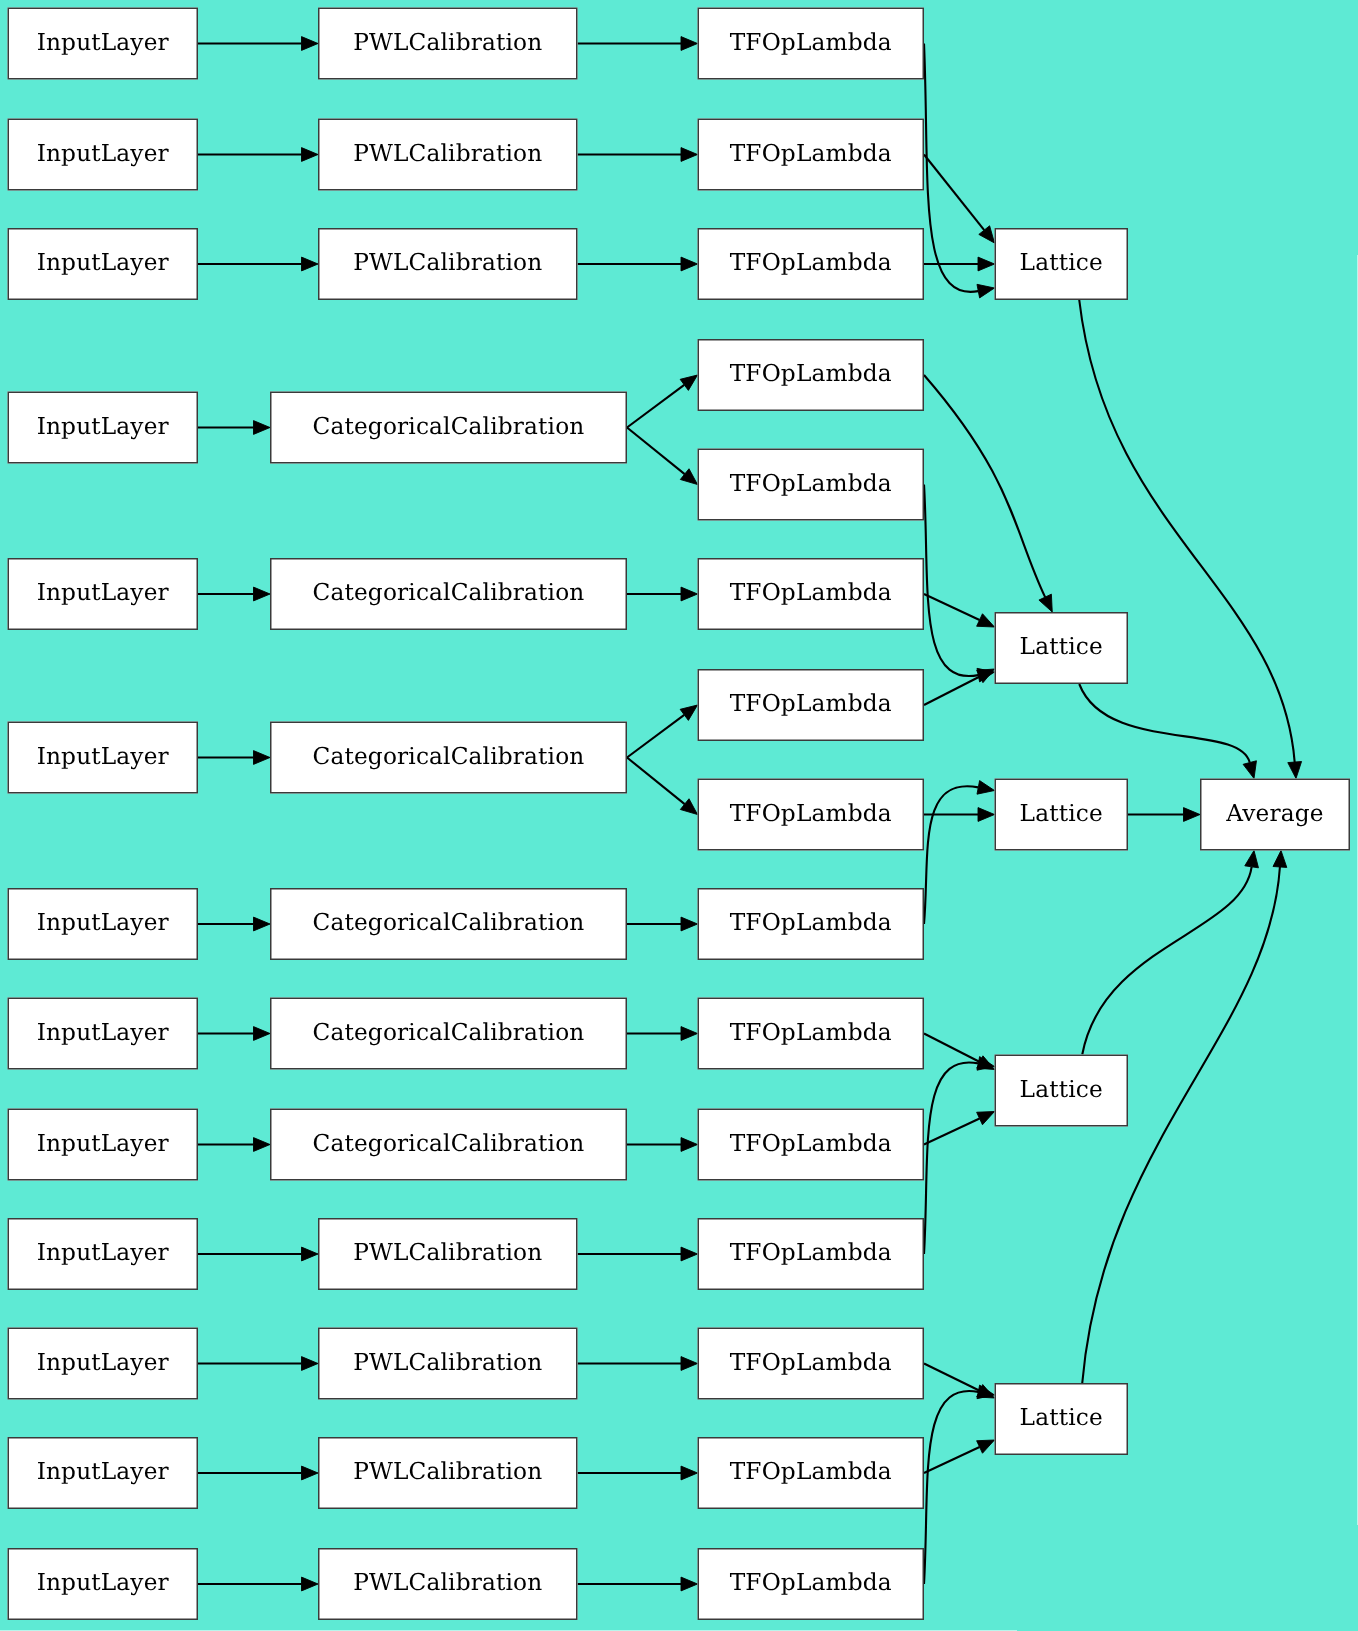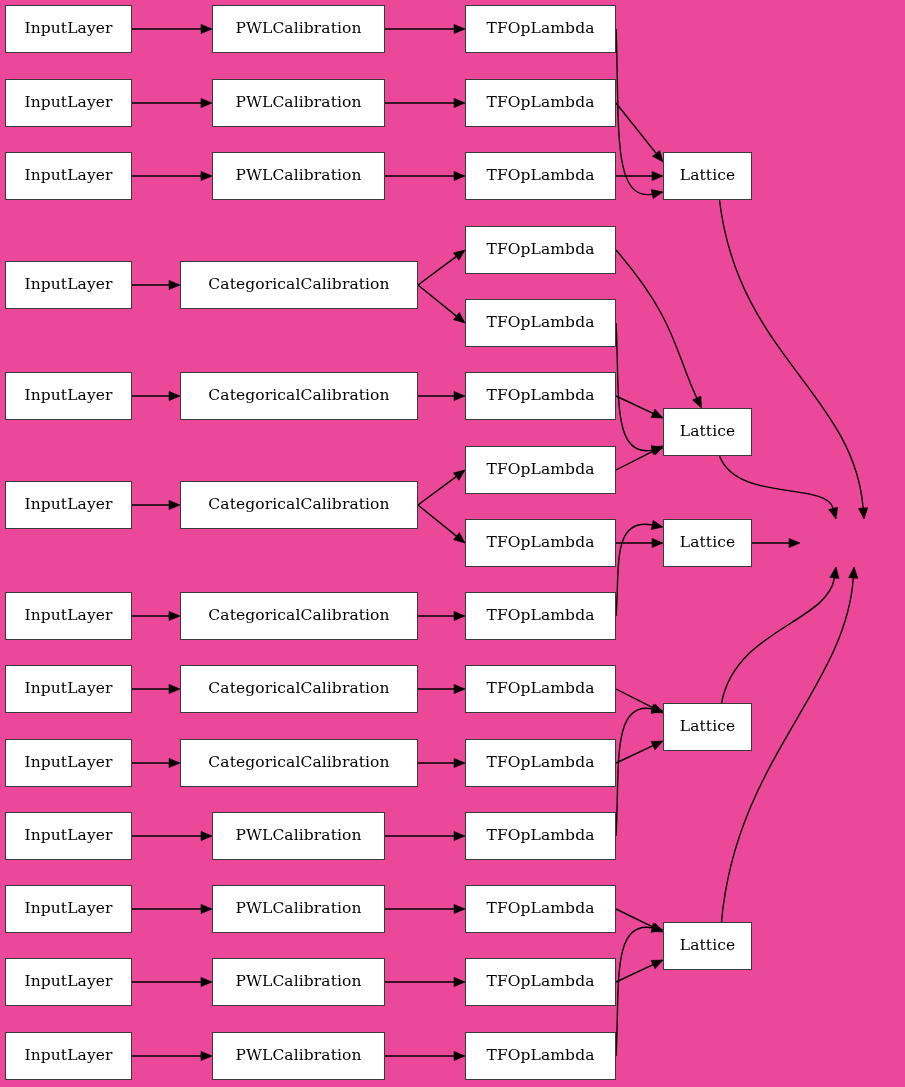--- a/index.html
+++ b/index.html
@@ -1,20 +1,20 @@
 <!DOCTYPE html>
 <html><head>
 <meta charset="utf-8">
 <title>Model Graph</title>
 <style>
   html,body{margin:0;padding:0;background:#ffffff;}
   #canvas{
     position:relative;
     width:905px;height:1087px;
-    background:#ec4899;
+    background:#5eead4;
     font-family:"DejaVu Serif","Liberation Serif",serif;
     overflow:hidden;
   }
   svg.edges{position:absolute;left:0;top:0;width:905px;height:1087px;pointer-events:none;}
   .node{
     position:absolute;
     box-sizing:border-box;
     border:1px solid #3a3a3a;
     background:#ffffff;
     display:flex;align-items:center;justify-content:center;
@@ -166,13 +166,14 @@
     <div class="node" style="left: 465px; top: 739px; width: 151px; height: 48px; border-color: rgb(58, 58, 58);">TFOpLambda</div>
     <div class="node" style="left: 465px; top: 812px; width: 151px; height: 48px; border-color: rgb(58, 58, 58);">TFOpLambda</div>
     <div class="node" style="left: 465px; top: 885px; width: 151px; height: 48px; border-color: rgb(58, 58, 58);">TFOpLambda</div>
     <div class="node" style="left: 465px; top: 958px; width: 151px; height: 48px; border-color: rgb(58, 58, 58);">TFOpLambda</div>
     <div class="node" style="left: 465px; top: 1032px; width: 151px; height: 48px; border-color: rgb(58, 58, 58);">TFOpLambda</div>
     <div class="node" style="left: 663px; top: 152px; width: 89px; height: 48px; border-color: rgb(58, 58, 58);">Lattice</div>
     <div class="node" style="left: 663px; top: 408px; width: 89px; height: 48px; border-color: rgb(58, 58, 58);">Lattice</div>
     <div class="node" style="left: 663px; top: 519px; width: 89px; height: 48px; border-color: rgb(58, 58, 58);">Lattice</div>
     <div class="node" style="left: 663px; top: 703px; width: 89px; height: 48px; border-color: rgb(58, 58, 58);">Lattice</div>
     <div class="node" style="left: 663px; top: 922px; width: 89px; height: 48px; border-color: rgb(58, 58, 58);">Lattice</div>
+    <div class="node" style="left: 800px; top: 519px; width: 100px; height: 48px; border-color: rgb(58, 58, 58);">Average</div>
   </div>
 
 </body></html>

